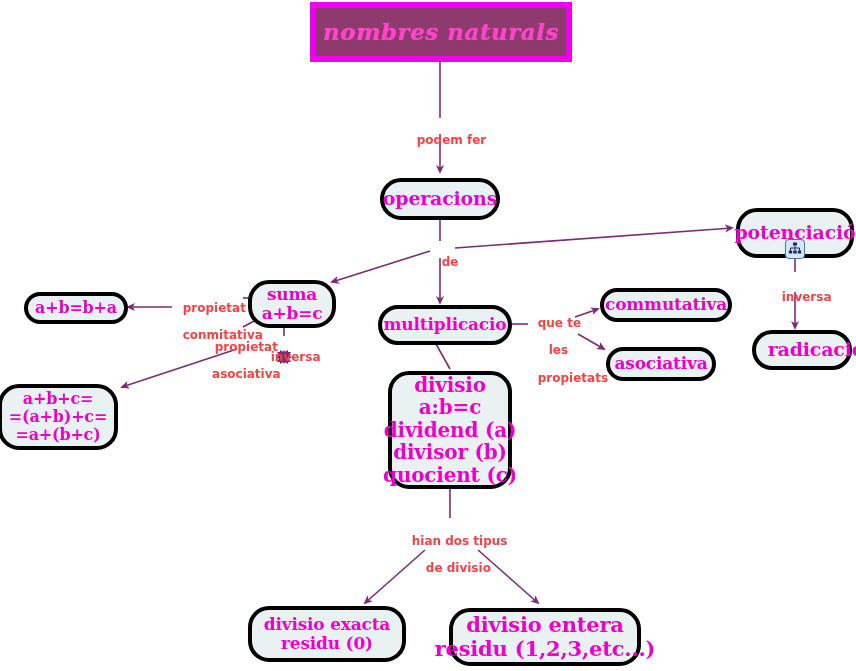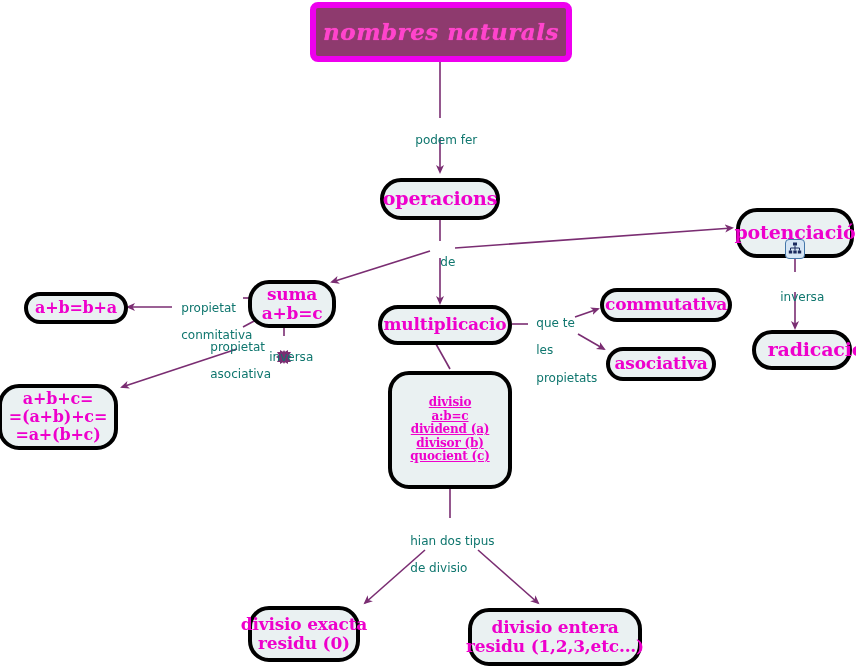--- a/index.html
+++ b/index.html
@@ -48,37 +48,38 @@
     line-height: 1.12;
     white-space: pre;
     letter-spacing: -0.2px;
   }
   .node .line { display: block; }
 
   
   .node.title {
     background: #8e3a6e;
     border: 6px solid #ee00ee;
-    border-radius: 8px;
+    border-radius: 0;
     color: #ff44cc;
     font-family: "DejaVu Serif", serif;
     font-style: italic;
     font-weight: 700;
     letter-spacing: 0.5px;
     text-shadow: 0 0 1px #ff44cc;
   }
 
   
   .linklabel {
     position: absolute;
-    color: #0f766e;
+    color: #ef4444;
     font-family: "DejaVu Sans", sans-serif;
-    font-weight: 400;
+    font-weight: 700;
     font-size: 12px;
     line-height: 1.15;
+    text-align: center;
     background: transparent;
     white-space: pre;
   }
 
   
   .submap-icon {
     position: absolute;
     width: 20px;
     height: 20px;
     box-sizing: border-box;
@@ -201,34 +202,34 @@
   </div>
 
   <div class="node" style="left:600px; top:288px; width:132px; height:34px; font-size:17px;">
     <span class="line">commutativa</span>
   </div>
 
   <div class="node" style="left:606px; top:347px; width:110px; height:34px; font-size:17px;">
     <span class="line">asociativa</span>
   </div>
 
-  <div class="node" style="left:388px; top:371px; width:124px; height:118px; font-size:12px;text-decoration:underline;">
+  <div class="node" style="left:388px; top:371px; width:124px; height:118px; font-size:20px;">
     <span class="line">divisio</span>
     <span class="line">a:b=c</span>
     <span class="line">dividend (a)</span>
     <span class="line">divisor (b)</span>
     <span class="line">quocient (c)</span>
   </div>
 
-  <div class="node" style="left:248px; top:606px; width:112px; height:56px; font-size:17px;align-items:center;">
+  <div class="node" style="left:248px; top:606px; width:158px; height:56px; font-size:17px;align-items:center;">
     <span class="line">divisio exacta</span>
     <span class="line">residu (0)</span>
   </div>
 
-  <div class="node" style="left:468px; top:608px; width:174px; height:58px; font-size:17px;">
+  <div class="node" style="left:449px; top:608px; width:192px; height:58px; font-size:21px;">
     <span class="line">divisio entera</span>
     <span class="line">residu (1,2,3,etc...)</span>
   </div>
 
   <div class="linklabel" style="left:400px; top:120px; width:80px;">
     <span>podem fer</span>
   </div>
 
   <div class="linklabel" style="left:425px; top:242px; width:30px;">
     <span>de</span>

